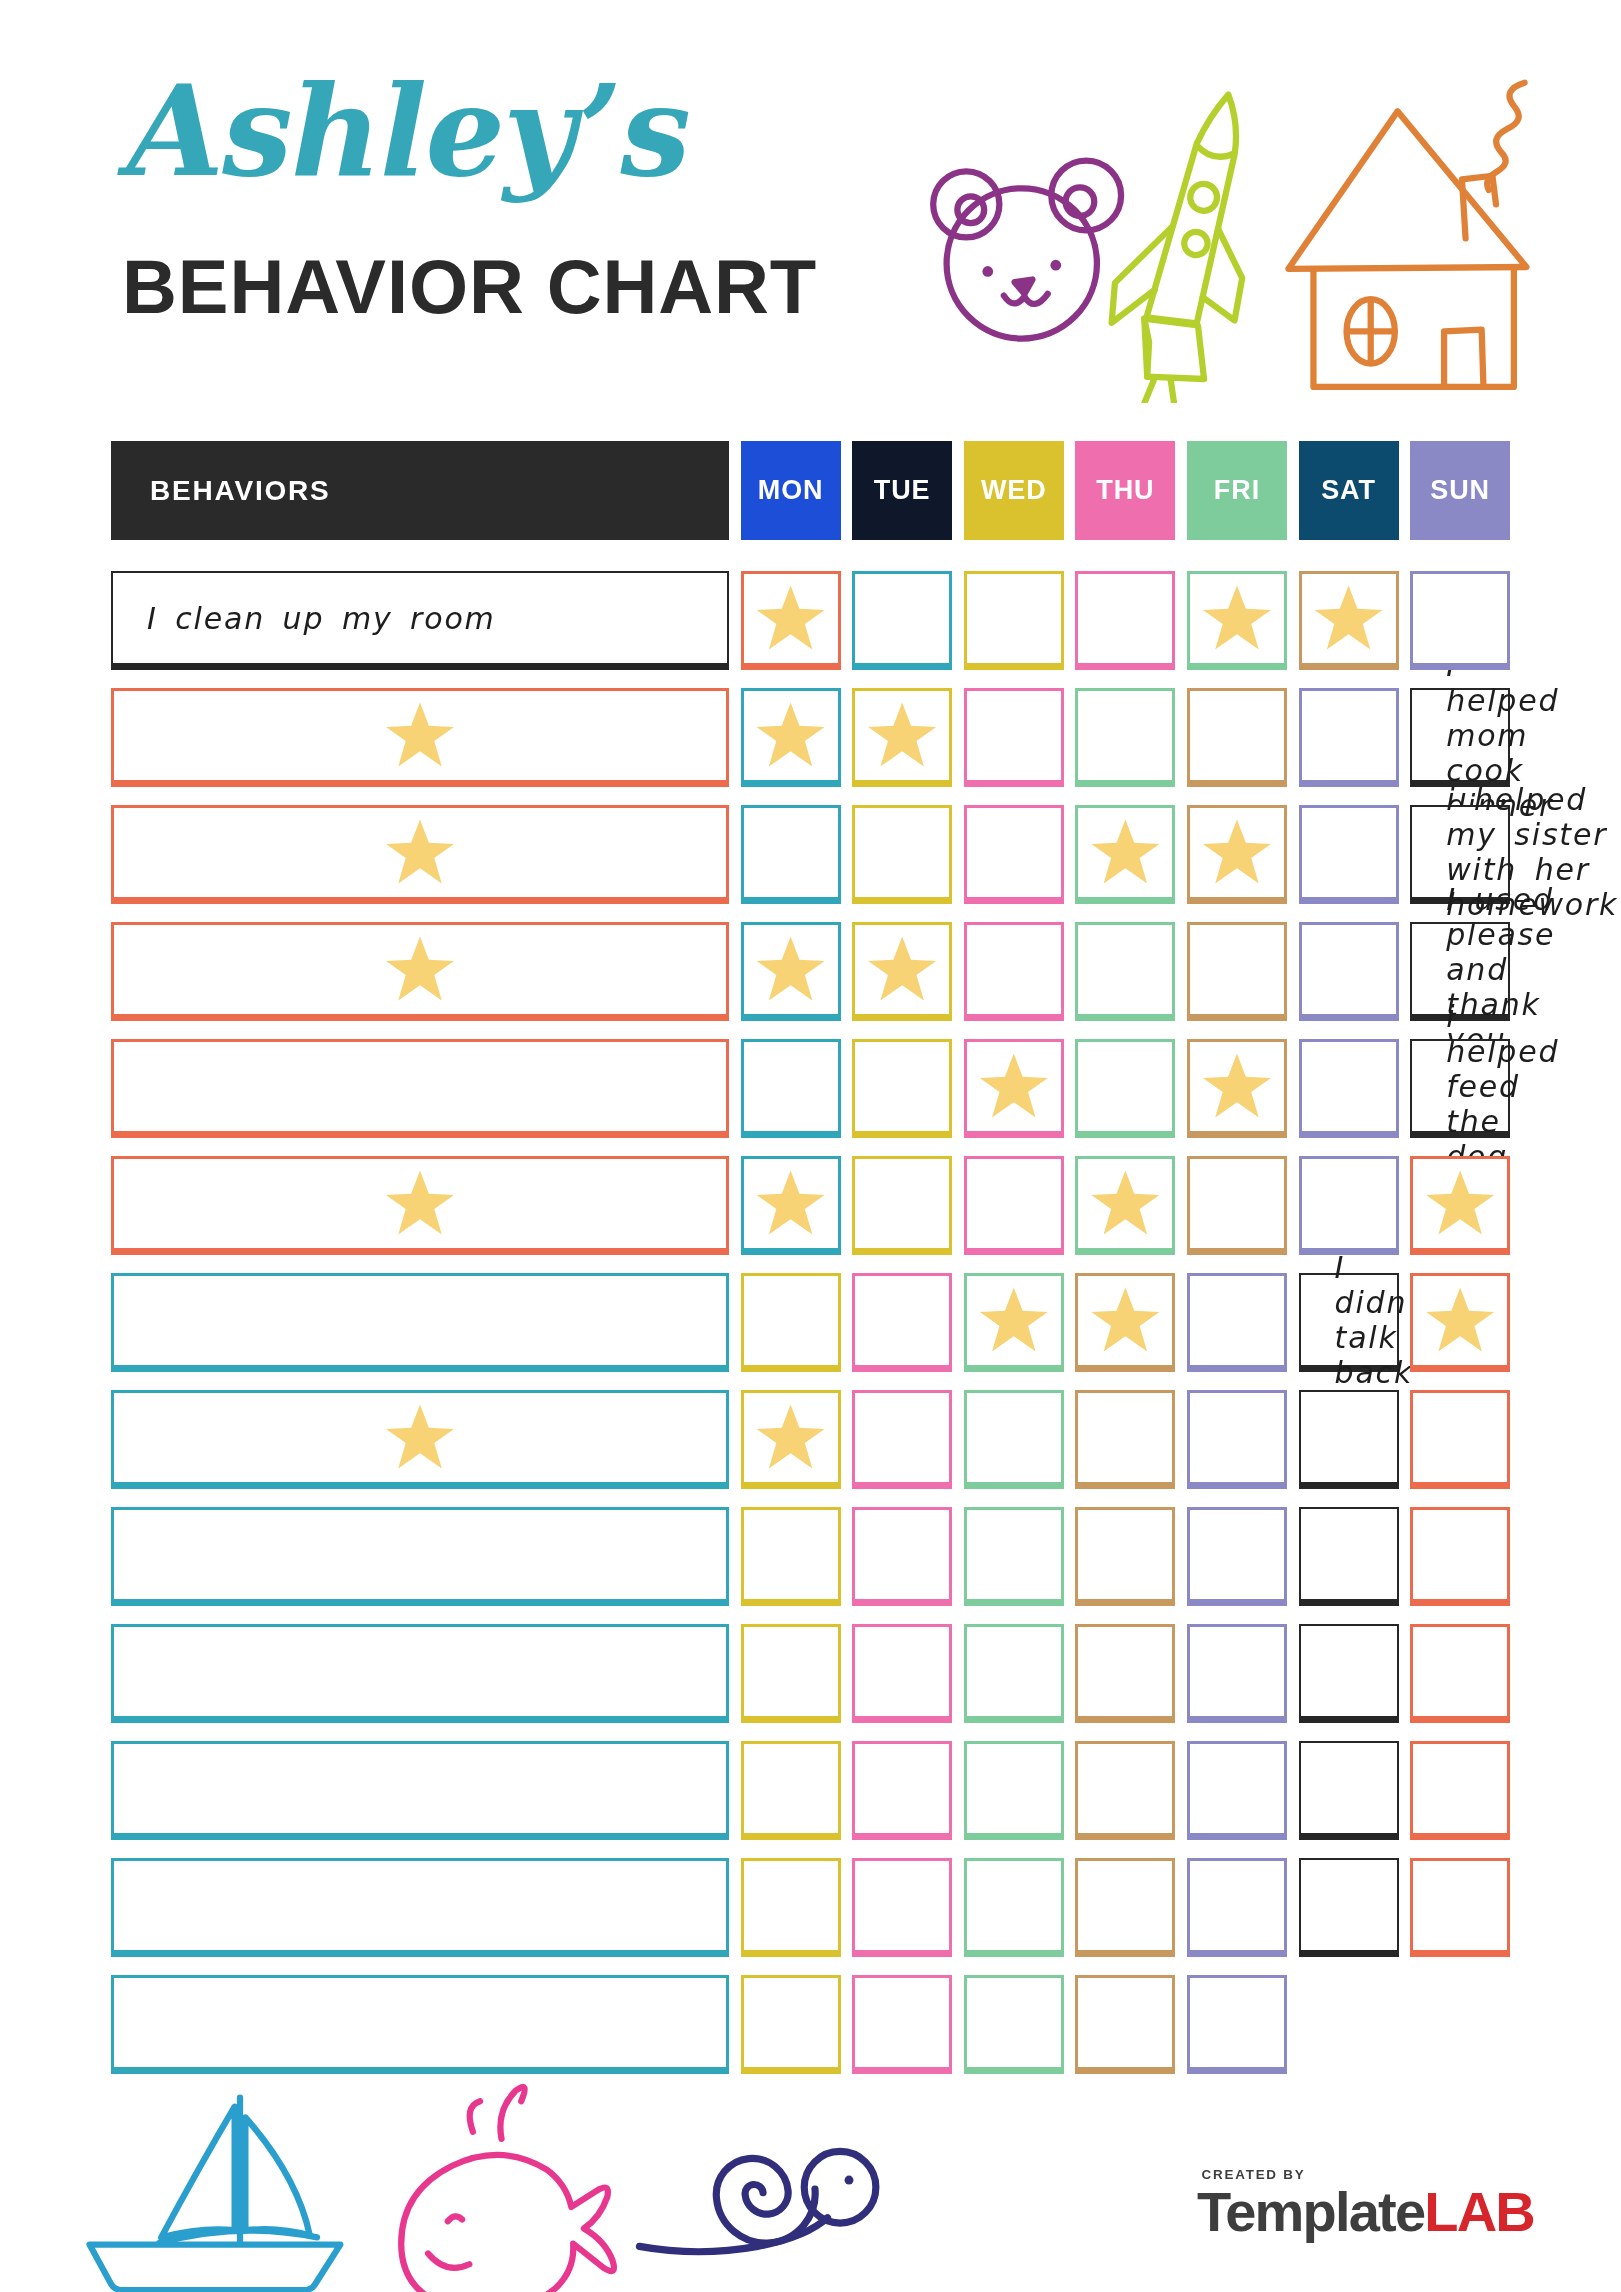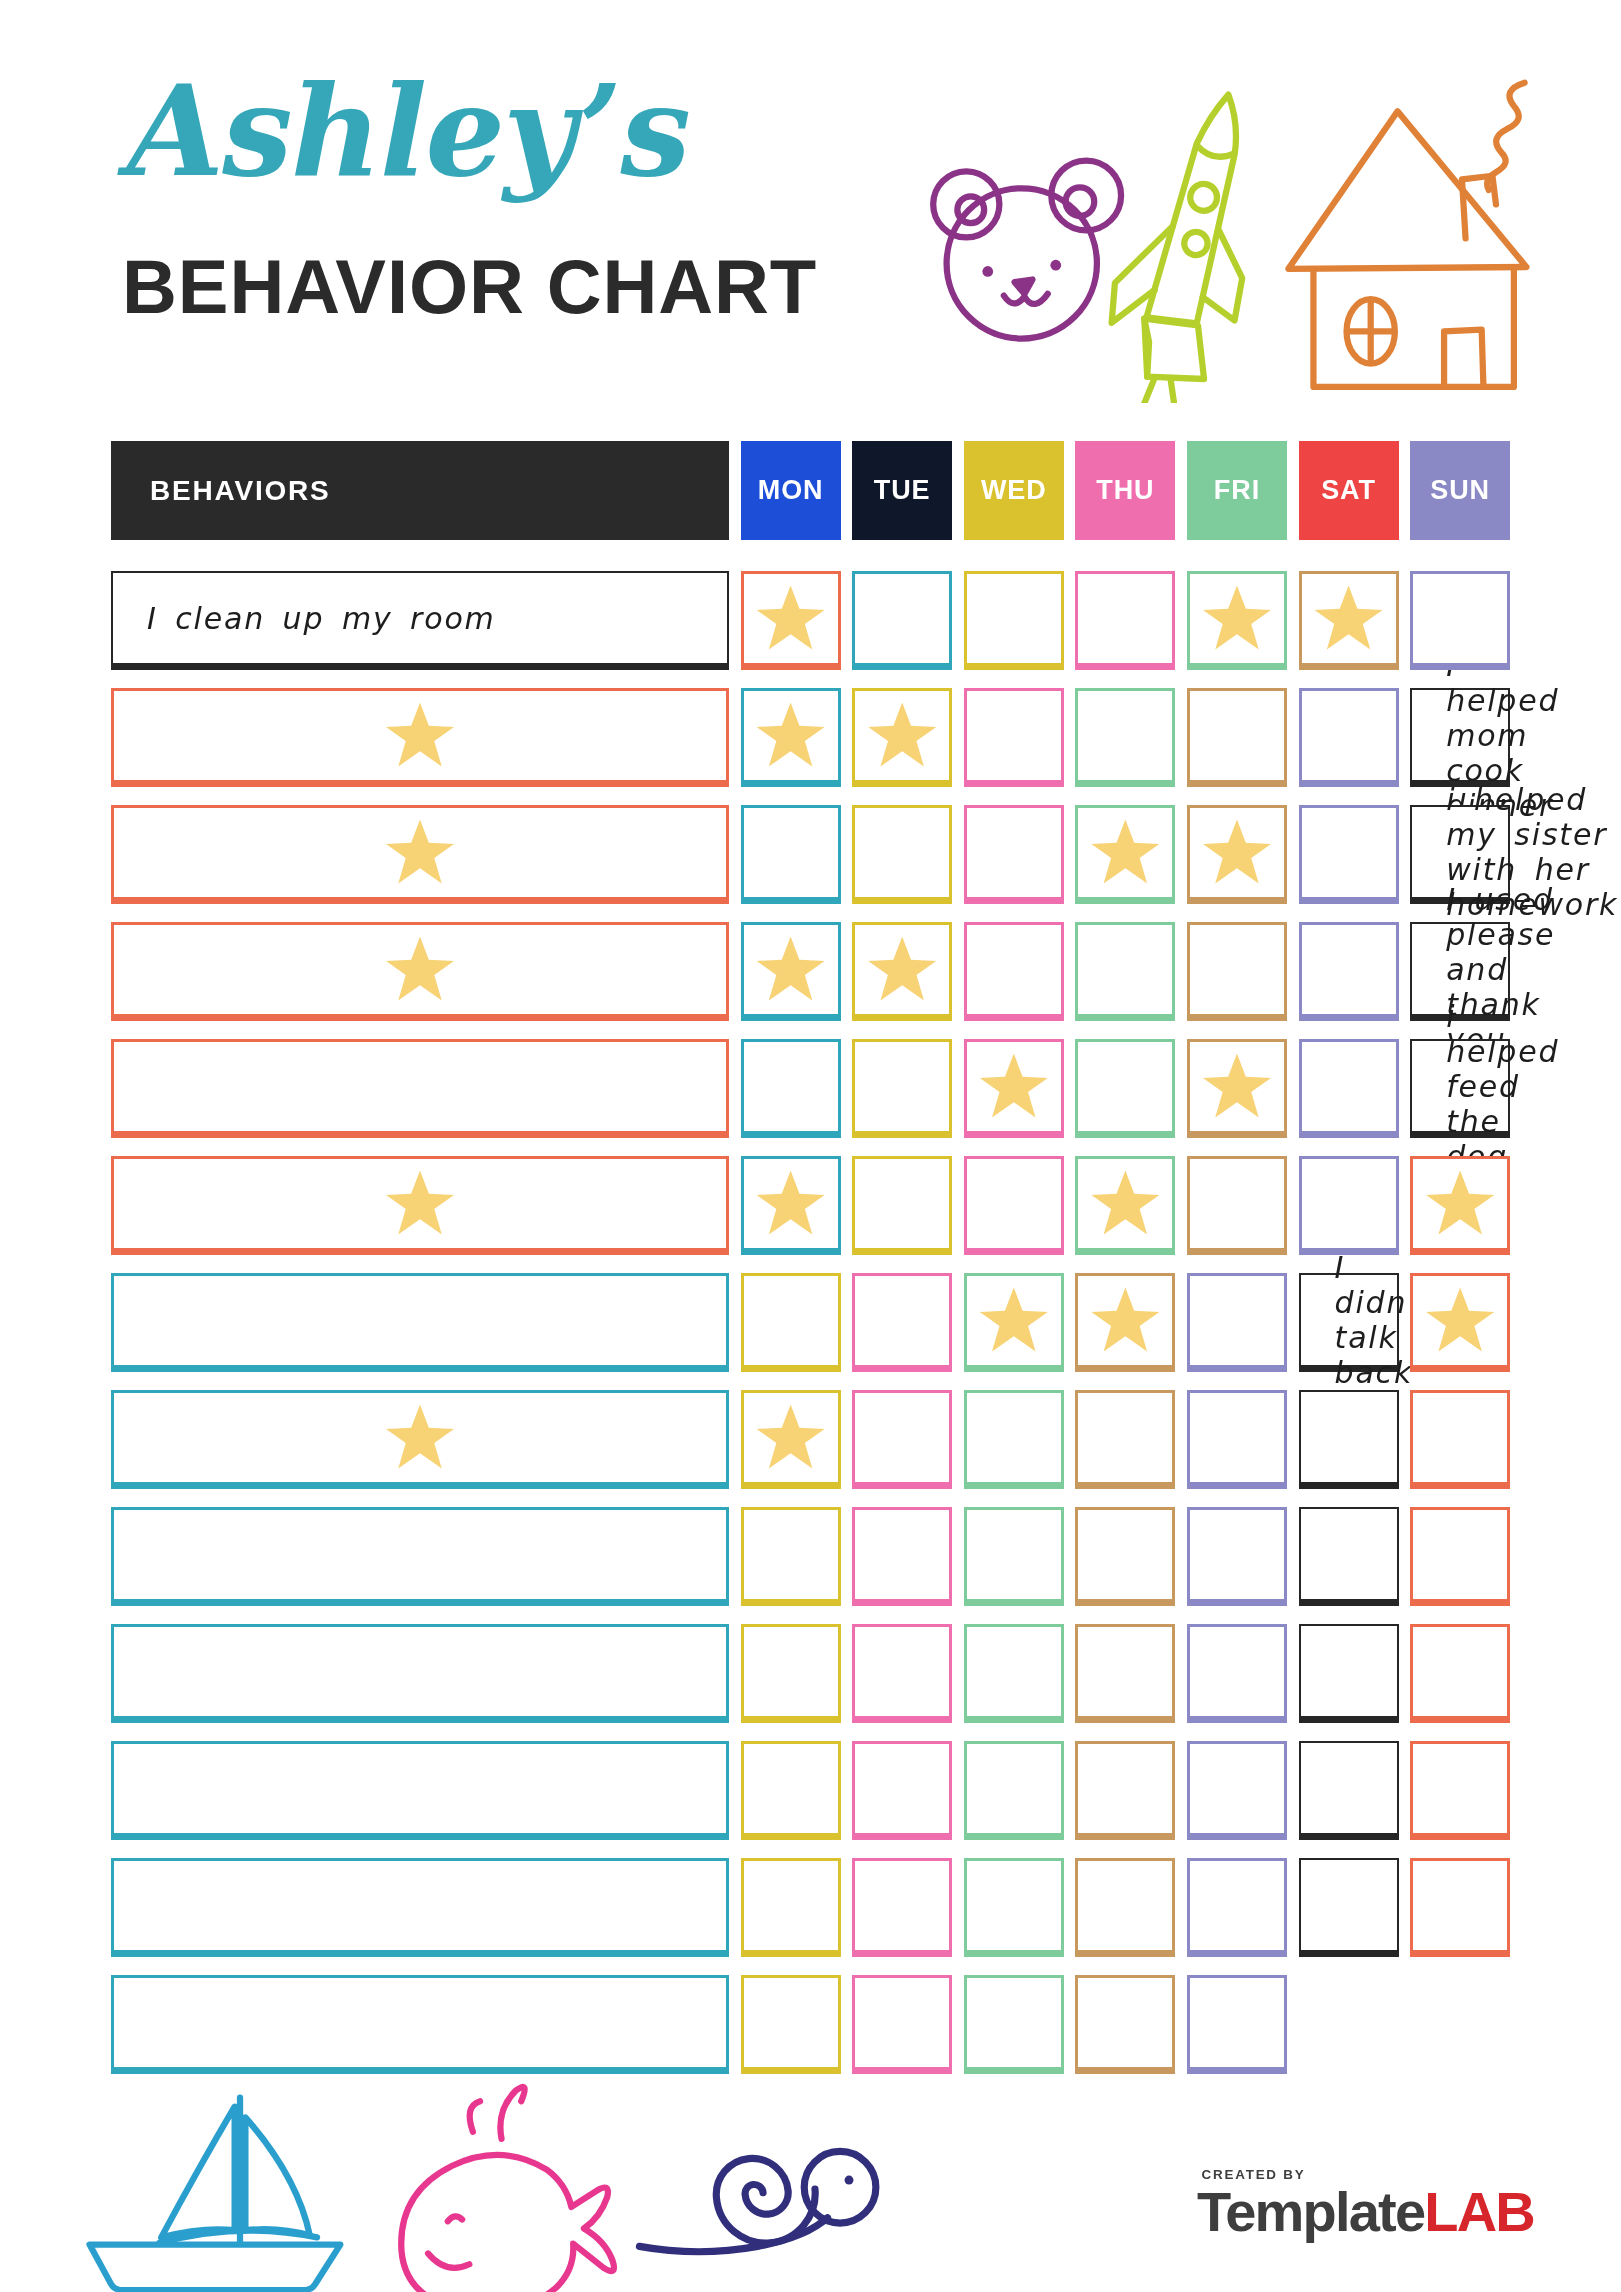--- a/index.html
+++ b/index.html
@@ -106,21 +106,21 @@
 
   <div class="chart">
     <div class="grid header-grid" id="header-grid">
       <div class="behaviors-head" style="background: rgb(42, 42, 42);">BEHAVIORS</div>
 
     <div class="day-head" style="background: #1d4ed8; color: rgb(255, 255, 255); text-align: right;">MON</div>
         <div class="day-head" style="background: #0f172a; color: rgb(255, 255, 255);">TUE</div>
         <div class="day-head" style="background: rgb(217, 194, 46); color: rgb(255, 255, 255);">WED</div>
         <div class="day-head" style="background: rgb(239, 111, 174); color: rgb(255, 255, 255);">THU</div>
         <div class="day-head" style="background: rgb(126, 203, 155); color: rgb(255, 255, 255);">FRI</div>
-        <div class="day-head" style="background: #ef4444; color: rgb(255, 255, 255);">SAT</div>
+        <div class="day-head" style="background: #0c4a6e; color: rgb(255, 255, 255);">SAT</div>
         <div class="day-head" style="background: rgb(139, 137, 197); color: rgb(255, 255, 255);">SUN</div>
       </div>
     <div class="grid body-grid" id="body-grid">
 
     <div class="label-box" style="border-color: rgb(38, 38, 38);">
           <span>I clean up my room</span>
         </div>
         <div class="cell" style="border-color: rgb(236, 107, 76);">
           <div class="star" style="background: rgb(247, 211, 118);"></div>
         </div>

